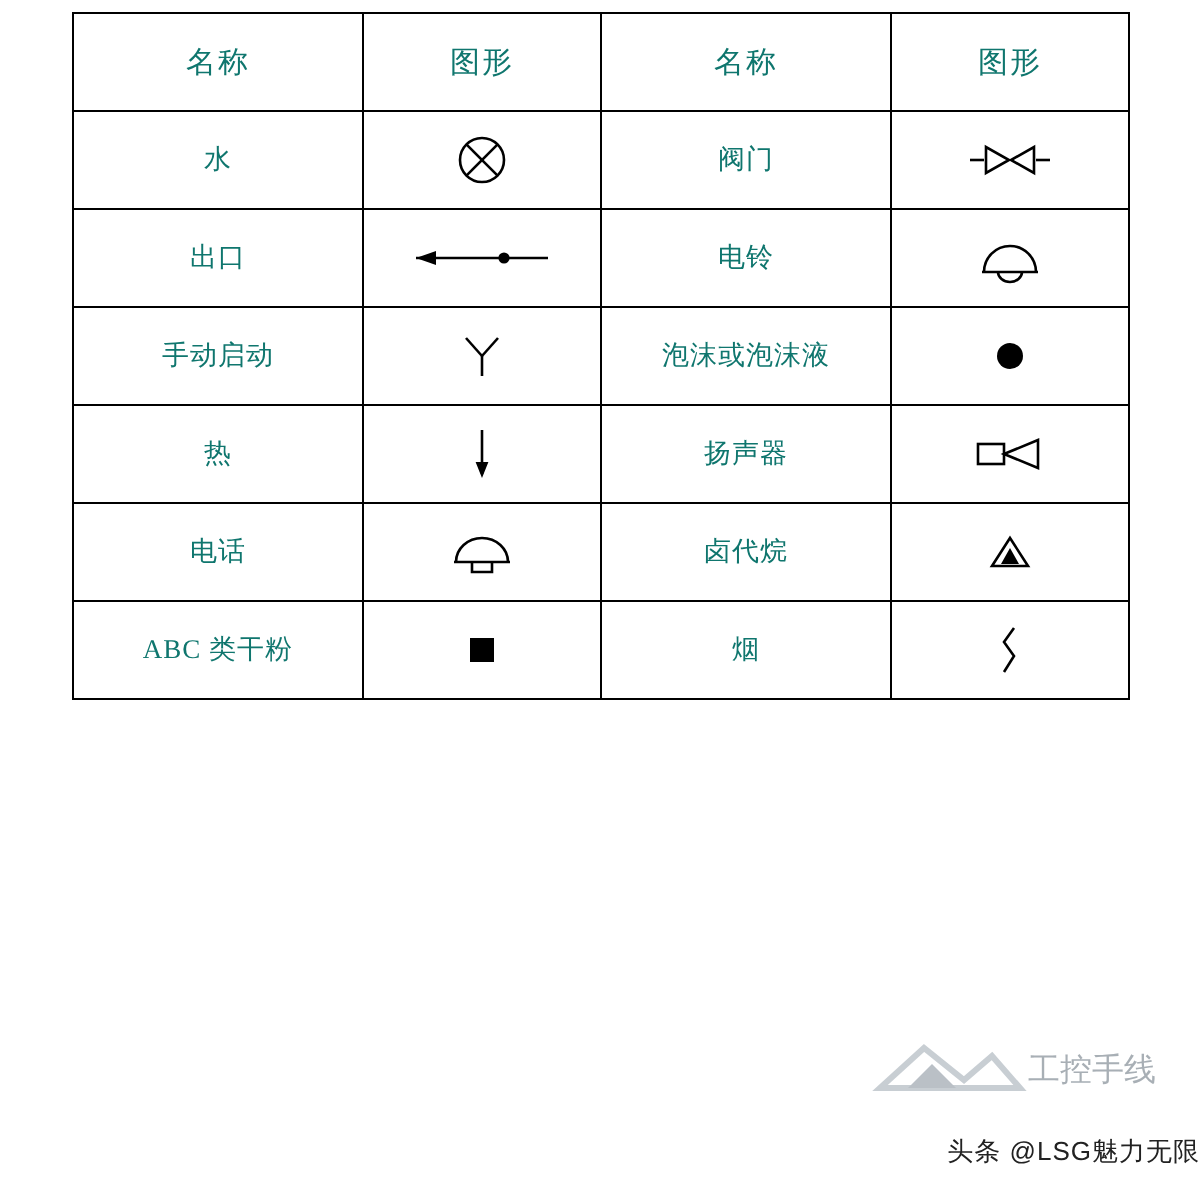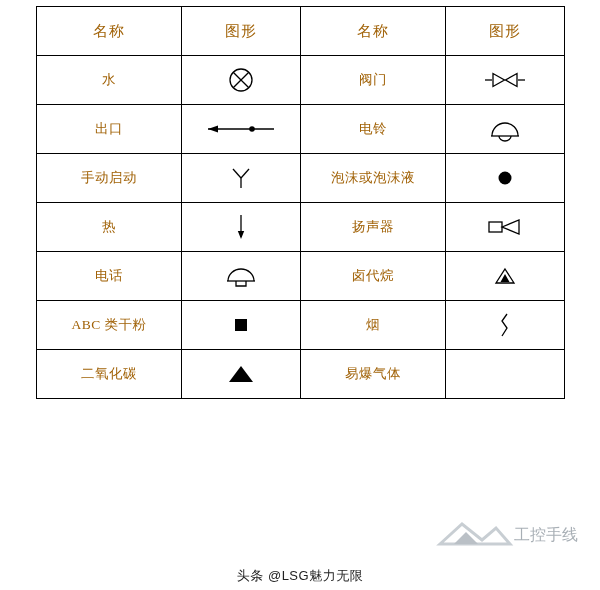--- a/index.html
+++ b/index.html
@@ -23,21 +23,21 @@
   table.symbol-table {
     border-collapse: collapse;
     width: 528px;
     table-layout: fixed;
   }
   table.symbol-table td, table.symbol-table th {
     border: 1px solid #000000;
     text-align: center;
     vertical-align: middle;
     font-weight: normal;
-    color: #a16207;
+    color: #0f766e;
   }
   col.c-name { width: 145px; }
   col.c-sym  { width: 119px; }
 
   thead td {
     height: 46px;
     font-size: 15px;
     letter-spacing: 1px;
   }
   tbody td {
@@ -66,21 +66,21 @@
     width: 150px;
     height: 42px;
     opacity: 0.85;
     pointer-events: none;
   }
   #footer-credit {
     position: absolute;
     left: 0;
     right: 0;
     bottom: 5px;
-    text-align: center;
+    text-align: right;
     font-family: "Liberation Sans", sans-serif;
     font-size: 13px;
     color: #222222;
     letter-spacing: 0.5px;
   }
 </style>
 </head>
 <body>
 
 <div id="sheet">
@@ -227,34 +227,20 @@
         <td class="sym">
           <div class="glyph-wrap">
             <svg width="16" height="26" viewBox="0 0 16 26">
               <polyline points="10,2 5,9 10,16 5,24" fill="none" stroke="#000" stroke-width="1.3"></polyline>
             </svg>
           </div>
         </td>
       </tr>
 
 
-      <tr>
-        <td>二氧化碳</td>
-        <td class="sym">
-          <div class="glyph-wrap">
-            <svg width="28" height="22" viewBox="0 0 28 22">
-              <polygon points="14,3 26,19 2,19" fill="#000"></polygon>
-            </svg>
-          </div>
-        </td>
-        <td>易爆气体</td>
-        <td class="sym">
-          <div class="glyph-wrap"></div>
-        </td>
-      </tr>
     </tbody>
   </table>
 </div>
 
 <svg id="wm-logo" viewBox="0 0 150 42">
   <polygon points="4,30 26,10 46,26 60,14 74,30" fill="none" stroke="#bfc6cc" stroke-width="3"></polygon>
   <polygon points="18,30 30,18 42,30" fill="#aeb6bd"></polygon>
   <text x="78" y="26" font-family="'Liberation Sans', sans-serif" font-size="16" fill="#9aa2a9">工控手线</text>
 </svg>
 

